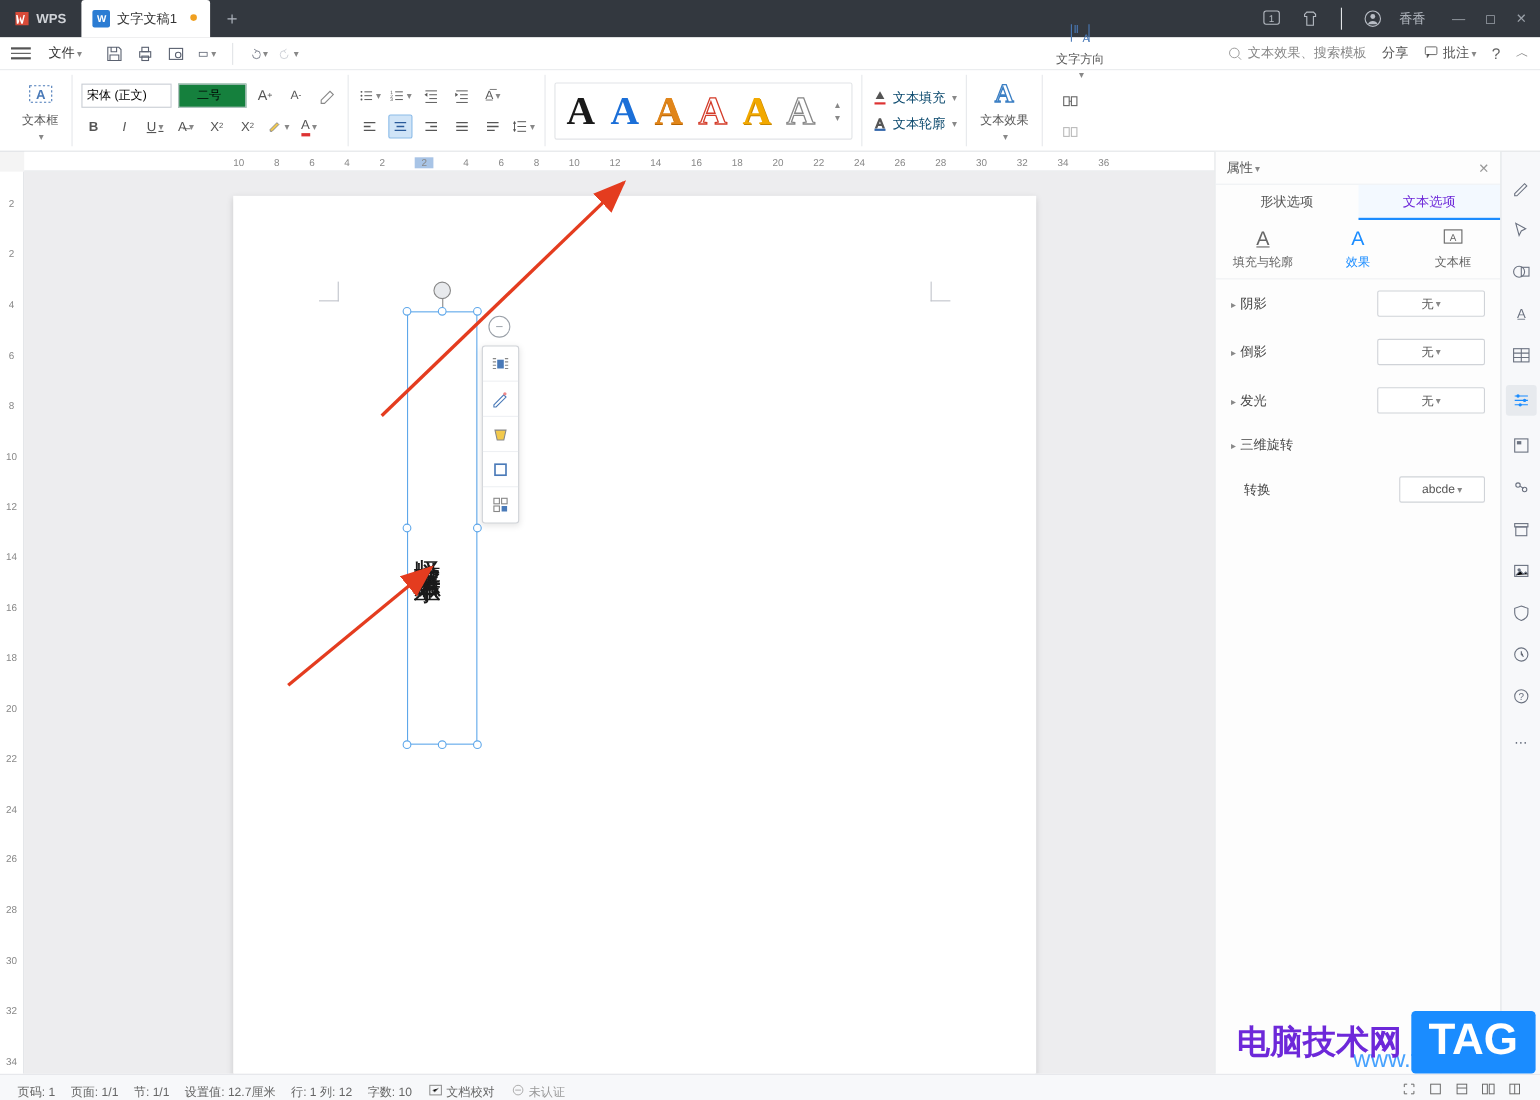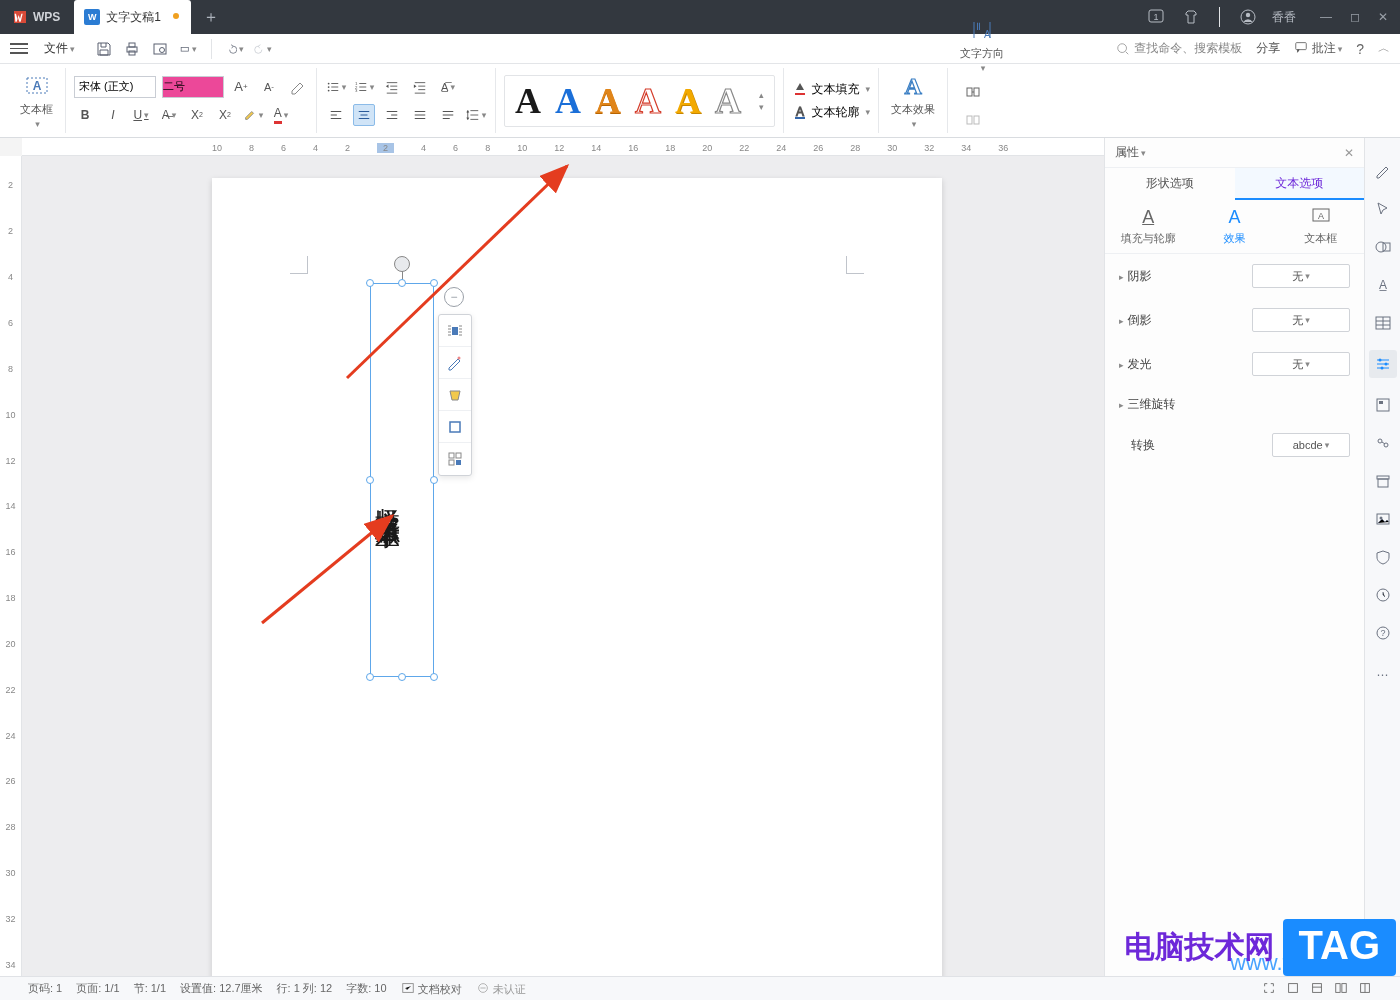--- a/index.html
+++ b/index.html
@@ -27,30 +27,30 @@
 .menu-right{margin-left:auto;display:flex;align-items:center;gap:14px;color:#555;}
 .searchbox{display:flex;align-items:center;gap:4px;color:#888;}
 .toolbar{height:74px;background:#fff;border-bottom:1px solid #d9dce0;display:flex;align-items:stretch;padding:4px 8px;}
 .tgroup{display:flex;flex-direction:column;justify-content:center;gap:6px;padding:0 8px;border-right:1px solid #e6e8eb;}
 .tgroup.noborder{border-right:none;}
 .row{display:flex;align-items:center;gap:6px;}
 .bigbtn{display:flex;flex-direction:column;align-items:center;justify-content:center;gap:2px;padding:2px 4px;color:#555;}
 .bigbtn .bicn{width:28px;height:28px;display:flex;align-items:center;justify-content:center;}
 .smallbtn{width:22px;height:22px;display:flex;align-items:center;justify-content:center;color:#555;cursor:pointer;}
 .fontname{width:82px;height:22px;border:1px solid #c9cdd4;font-size:11px;padding:0 4px;background:#fff;}
-.fontsize{width:62px;height:22px;border:1px solid #c9cdd4;font-size:11px;padding:0 0;background:#ec4899;}
+.fontsize{width:62px;height:22px;border:1px solid #c9cdd4;font-size:11px;padding:0 16px;background:#15803d;}
 .style-gallery{display:flex;gap:14px;align-items:center;padding:0 12px;}
 .style-gallery .A{font-family:"Times New Roman",serif;font-size:36px;font-weight:bold;}
 .A.a1{color:#1a1a1a;}
 .A.a2{color:#1b6fd8;}
 .A.a3{color:#e0851a;text-shadow:0 1px 0 #b86400;}
 .A.a4{color:#fff;-webkit-text-stroke:1.2px #d43c2a;}
 .A.a5{color:#f2a900;text-shadow:1px 1px 0 #c78600;}
 .A.a6{color:#fff;-webkit-text-stroke:1.2px #888;}
-.fo-row{display:flex;align-items:center;gap:4px;font-size:12px;color:#000000;}
+.fo-row{display:flex;align-items:center;gap:4px;font-size:12px;color:#0c4a6e;}
 .workspace{position:relative;height:838px;background:#f4f4f4;display:flex;}
 .hruler{position:absolute;top:0;left:22px;right:36px;height:18px;background:#fff;border-bottom:1px solid #e2e4e7;font-size:9px;color:#888;display:flex;align-items:flex-end;overflow:hidden;}
 .vruler{position:absolute;top:18px;left:0;width:22px;bottom:0;background:#fff;border-right:1px solid #e2e4e7;font-size:9px;color:#888;display:flex;flex-direction:column;align-items:center;overflow:hidden;}
 .vruler .tick{height:28px;display:flex;align-items:center;}
 .canvas-area{position:absolute;top:18px;left:22px;right:296px;bottom:0;background:#ededef;overflow:hidden;}
 .page{position:absolute;top:22px;left:190px;width:730px;height:1030px;background:#fff;box-shadow:0 2px 6px rgba(0,0,0,.15);}
 .page .corner{position:absolute;width:18px;height:18px;border-color:#c0c4cb;}
 .corner.tl{top:78px;left:78px;border-bottom:1px solid #c0c4cb;border-right:1px solid #c0c4cb;}
 .corner.tr{top:78px;right:78px;border-bottom:1px solid #c0c4cb;border-left:1px solid #c0c4cb;}
 .textbox{position:absolute;top:105px;left:158px;width:64px;height:394px;border:1px solid #5ea7ea;background:#fff;}
@@ -73,21 +73,21 @@
 .subnav{display:flex;height:54px;border-bottom:1px solid #eef0f3;}
 .subnav .sn{flex:1;display:flex;flex-direction:column;align-items:center;justify-content:center;gap:3px;font-size:11px;color:#666;}
 .subnav .sn.active{color:#1a8cff;}
 .subnav .sn .ic{font-size:18px;}
 .prop-row{display:flex;align-items:center;justify-content:space-between;padding:10px 14px;font-size:12px;color:#444;}
 .prop-row .tri{margin-right:4px;color:#888;font-size:9px;}
 .dd{width:98px;height:24px;border:1px solid #d0d3d8;border-radius:2px;display:flex;align-items:center;justify-content:center;font-size:11px;color:#555;background:#fff;}
 .sidestrip{position:absolute;top:0;right:0;width:36px;bottom:0;background:#f7f8fa;border-left:1px solid #e2e4e7;display:flex;flex-direction:column;align-items:center;padding-top:22px;gap:16px;}
 .sidestrip .ss{width:22px;height:22px;display:flex;align-items:center;justify-content:center;color:#6b7280;}
 .sidestrip .ss.active{background:#e7eaee;border-radius:3px;color:#1a8cff;width:28px;height:28px}
-.statusbar{height:24px;background:#f7f8fa;border-top:1px solid #e0e2e6;display:flex;align-items:center;padding:0 28px;font-size:11px;color:#666;gap:14px;}
+.statusbar{height:24px;background:#f7f8fa;border-top:1px solid #e0e2e6;display:flex;align-items:flex-end;padding:0 16px;font-size:11px;color:#666;gap:14px;}
 .statusbar .right{margin-left:auto;display:flex;gap:10px;align-items:center;}
 .watermark{position:absolute;bottom:24px;right:4px;display:flex;align-items:center;gap:8px;z-index:50;}
 .watermark .txt1{color:#6d28d9;font-size:30px;font-weight:bold;font-family:"Microsoft YaHei";}
 .watermark .tag{background:#1a8cff;color:#fff;font-size:40px;font-weight:bold;padding:4px 16px 8px;border-radius:4px;font-family:Arial;}
 .url{position:absolute;bottom:24px;right:16px;color:#1a8cff;font-size:22px;opacity:.8;z-index:49;}
 .dropdown-caret::after{content:"▾";font-size:9px;margin-left:2px;color:#888;}
 .sep{width:1px;height:20px;background:#e2e4e7;margin:0 4px;}
 .active-align{background:#d0e4f7;border:1px solid #8bbbe8;border-radius:2px;}
 </style>
 </head>
@@ -178,21 +178,21 @@
           <path fill="none" stroke="#c3c7ce" d="M6 4a5 5 0 105 5M6 4l3-2M6 4l2 3"></path>
         </svg>
       </div>
   </div>
   <div class="menu-right">
     <div class="searchbox">
       <svg width="14" height="14" viewBox="0 0 16 16">
           <circle cx="7" cy="7" r="5" fill="none" stroke="#999"></circle>
           <path stroke="#999" d="M11 11l3 3"></path>
         </svg>
-      <span>查找命令、搜索模板</span>
+      <span>文本效果、搜索模板</span>
     </div>
     <span>分享</span>
     <span class="dropdown-caret"><svg width="14" height="14" viewBox="0 0 16 16" style="vertical-align:-2px">
           <rect x="2" y="3" width="12" height="8" rx="1" fill="none" stroke="#666"></rect>
           <path stroke="#666" d="M6 11l-2 3v-3"></path>
         </svg> <span>批注</span></span>
     <span style="font-size:14px;color:#666">?</span>
     <span style="color:#888">︿</span>
   </div>
 </div>

